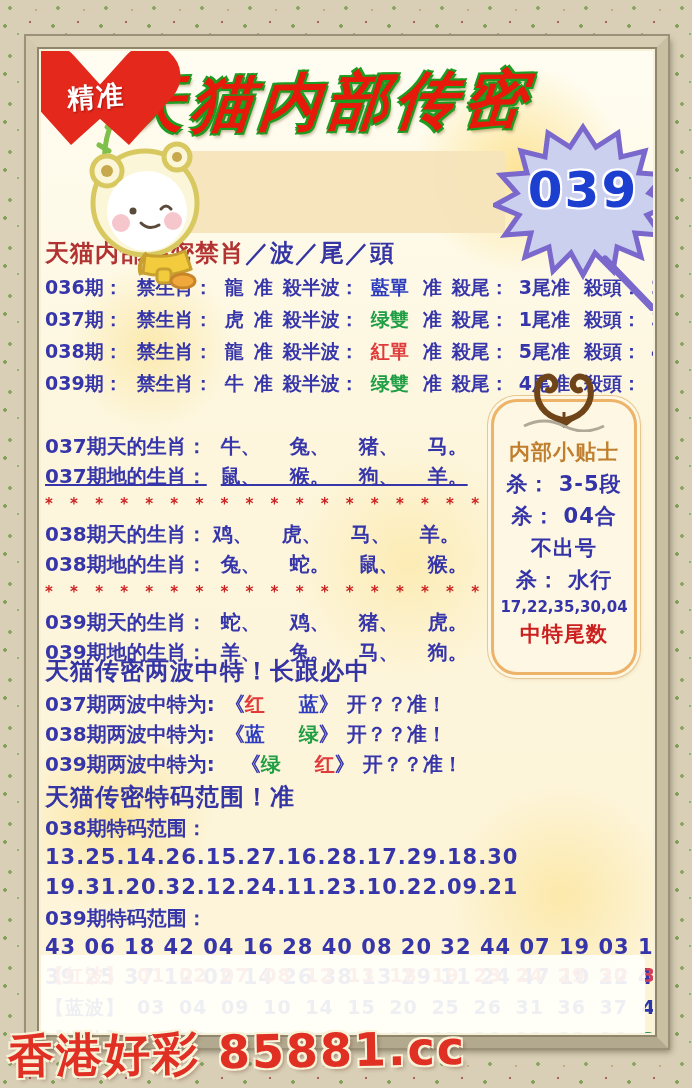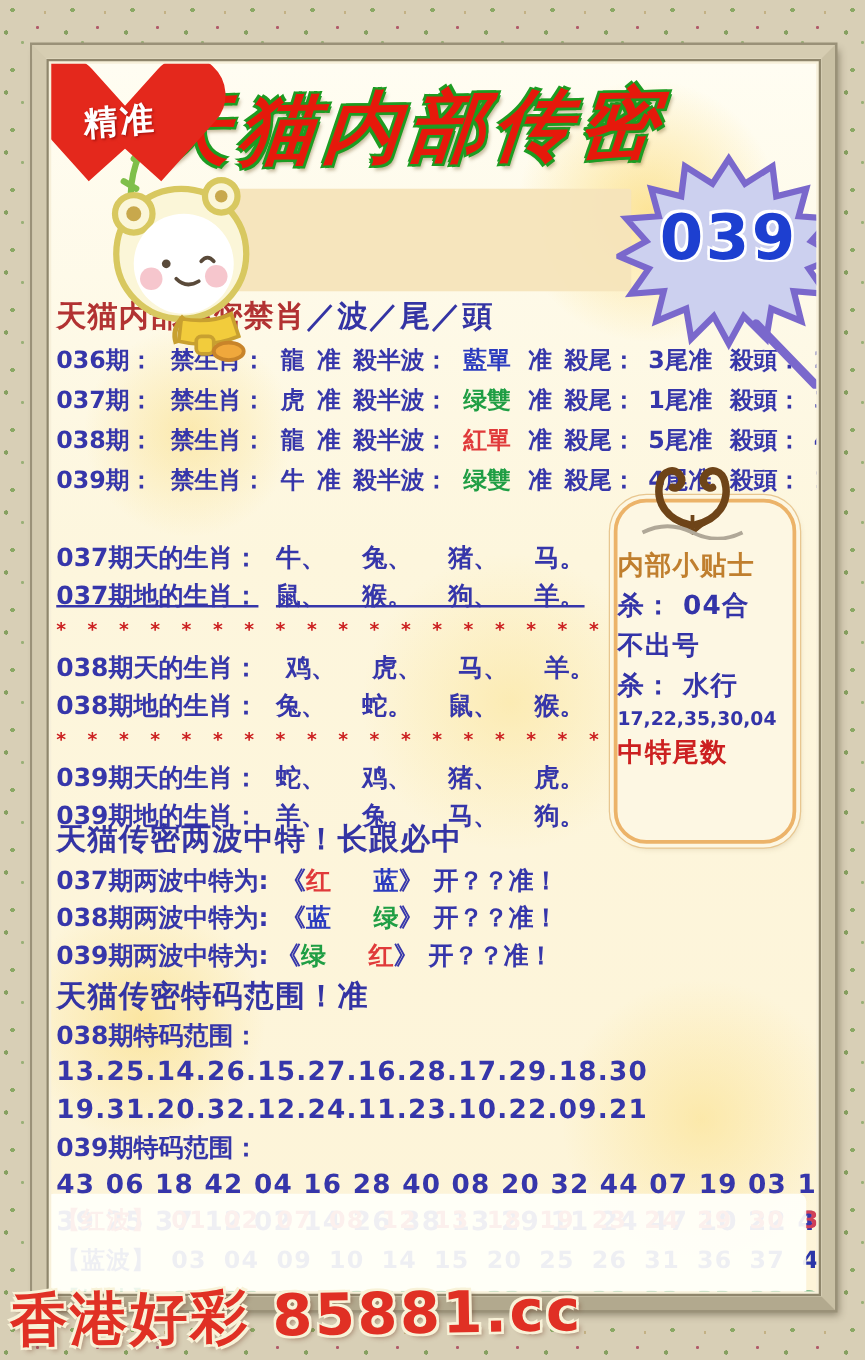--- a/index.html
+++ b/index.html
@@ -80,21 +80,21 @@
   .s1row span{ flex:none; }
 
   .stars{ color:#cc2222; font-size:15px; font-weight:bold; letter-spacing:6px; }
 
   
   .tipcard{
     left:450px; top:348px; width:146px; height:276px; z-index:5;
     background:#fdf7e3;
     border:3px solid #ecb369; border-radius:26px;
     box-shadow:0 0 0 3px #fdf7e3, 0 0 0 4px #e8c68f, 2px 3px 5px rgba(120,90,30,.25);
-    text-align:left;
+    text-align:center;
   }
   .tipcard .deco{ margin-top:-34px; }
   .tip-title{ color:#c07f2e; font-size:21px; font-weight:bold; letter-spacing:1px; margin-top:2px; }
   .tip-line{ color:#3434a8; font-size:21px; font-weight:bold; margin-top:4px; letter-spacing:1px;}
   .tip-line.small{ font-size:15px; letter-spacing:0; }
   .tip-line.red{ color:#cc2020; }
 
   .wave-panel{ left:-4px; top:904px; width:608px; height:102px; background:rgba(255,255,250,.92); border-radius:6px; z-index:2;}
   .wrow{ font-size:19px; letter-spacing:1px; }
 
@@ -205,51 +205,52 @@
           <span style="margin-right: 14px;">4尾准</span>
           <span style="margin-right: 10px;">殺頭：</span>
           <span>1頭准</span>
         </div>
       </div>
 
     <div id="sec2rows">
         <div class="abs row" style="top: 382px; font-size: 20px;"><span style="margin-right: 14px;">037期天的生肖：</span><span style="word-spacing: 22px;">牛、 兔、 猪、 马。</span></div>
         <div class="abs row" style="top: 412px; font-size: 20px; text-decoration: underline;"><span style="margin-right: 14px;">037期地的生肖：</span><span style="word-spacing: 22px;">鼠、 猴。 狗、 羊。</span></div>
         <div class="abs stars" style="left: 4px; top: 444px;">* * * * * * * * * * * * * * * * * * * * * *</div>
-        <div class="abs row" style="top: 470px; font-size: 20px;"><span style="margin-right: 22px;">038期天的生肖：</span><span style="word-spacing: 22px;">鸡、 虎、 马、 羊。</span></div>
+        <div class="abs row" style="top: 470px; font-size: 20px;"><span style="margin-right: 6px;">038期天的生肖：</span><span style="word-spacing: 22px;">鸡、 虎、 马、 羊。</span></div>
         <div class="abs row" style="top: 500px; font-size: 20px;"><span style="margin-right: 14px;">038期地的生肖：</span><span style="word-spacing: 22px;">兔、 蛇。 鼠、 猴。</span></div>
         <div class="abs stars" style="left: 4px; top: 532px;">* * * * * * * * * * * * * * * * * * * * * *</div>
         <div class="abs row" style="top: 558px; font-size: 20px;"><span style="margin-right: 14px;">039期天的生肖：</span><span style="word-spacing: 22px;">蛇、 鸡、 猪、 虎。</span></div>
         <div class="abs row" style="top: 588px; font-size: 20px;"><span style="margin-right: 14px;">039期地的生肖：</span><span style="word-spacing: 22px;">羊、 兔。 马、 狗。</span></div>
       </div>
 
     <div class="abs tipcard">
       <div class="deco">
         <svg width="120" height="64" viewBox="0 0 120 64">
           <path d="M58 52 C40 48 30 34 34 18 C36 8 46 6 50 12 C54 18 48 24 44 22" fill="none" stroke="#6e4418" stroke-width="6" stroke-linecap="round"></path>
           <path d="M62 52 C80 48 90 34 86 18 C84 8 74 6 70 12 C66 18 72 24 76 22" fill="none" stroke="#6e4418" stroke-width="6" stroke-linecap="round"></path>
           <path d="M60 44 L60 58 M50 50 L60 58 L70 50" stroke="#6e4418" stroke-width="3" fill="none"></path>
           <path d="M20 58 q20 -10 40 0 q20 10 40 0" stroke="#b0a898" stroke-width="3" fill="none"></path>
         </svg>
       </div>
       <div class="tip-title">内部小贴士</div>
       <div id="tiplines">
+          <div class="tip-line ">杀：  3-5段</div>
           <div class="tip-line ">杀：  04合</div>
           <div class="tip-line ">不出号</div>
           <div class="tip-line ">杀：  水行</div>
           <div class="tip-line small">17,22,35,30,04</div>
           <div class="tip-line red">中特尾数</div>
         </div>
     </div>
 
     <div class="abs sec-header hdr-blue" style="left:4px; top:604px;">天猫传密两波中特！长跟必中</div>
     <div id="sec3rows">
         <div class="abs row" style="top: 640px; font-size: 20px;"><span style="margin-right: 10px;">037期两波中特为:</span><span>《</span><span style="color: rgb(224, 58, 58); margin-right: 34px;">红</span><span style="color: rgb(43, 59, 191);">蓝</span><span style="margin-right: 8px;">》</span><span>开？？准！</span></div>
         <div class="abs row" style="top: 670px; font-size: 20px;"><span style="margin-right: 10px;">038期两波中特为:</span><span>《</span><span style="color: rgb(43, 59, 191); margin-right: 34px;">蓝</span><span style="color: rgb(31, 158, 68);">绿</span><span style="margin-right: 8px;">》</span><span>开？？准！</span></div>
-        <div class="abs row" style="top: 700px; font-size: 20px;"><span style="margin-right: 6px;">039期两波中特为:</span><span>《</span><span style="color: rgb(31, 158, 68); margin-right: 34px;">绿</span><span style="color: rgb(224, 58, 58);">红</span><span style="margin-right: 8px;">》</span><span>开？？准！</span></div>
+        <div class="abs row" style="top: 700px; font-size: 20px;"><span style="margin-right: 26px;">039期两波中特为:</span><span>《</span><span style="color: rgb(31, 158, 68); margin-right: 34px;">绿</span><span style="color: rgb(224, 58, 58);">红</span><span style="margin-right: 8px;">》</span><span>开？？准！</span></div>
       </div>
 
     <div class="abs sec-header hdr-blue" style="left:4px; top:730px;">天猫传密特码范围！准</div>
     <div id="sec4rows">
         <div class="abs row" style="top: 764px; font-size: 20px;">038期特码范围：</div>
         <div class="abs row" style="top: 794px; font-size: 21px; letter-spacing: 1px;">13.25.14.26.15.27.16.28.17.29.18.30</div>
         <div class="abs row" style="top: 824px; font-size: 21px; letter-spacing: 1px;">19.31.20.32.12.24.11.23.10.22.09.21</div>
         <div class="abs row" style="top: 854px; font-size: 20px;">039期特码范围：</div>
         <div class="abs row" style="top: 884px; font-size: 21px; letter-spacing: 1px;">43 06 18 42 04 16 28 40 08 20 32 44 07 19 03 15</div>
         <div class="abs row" style="top: 914px; font-size: 21px; letter-spacing: 1px;">39 25 37 12 02 14 26 38 13 29 11 24 47 10 22 46</div>

